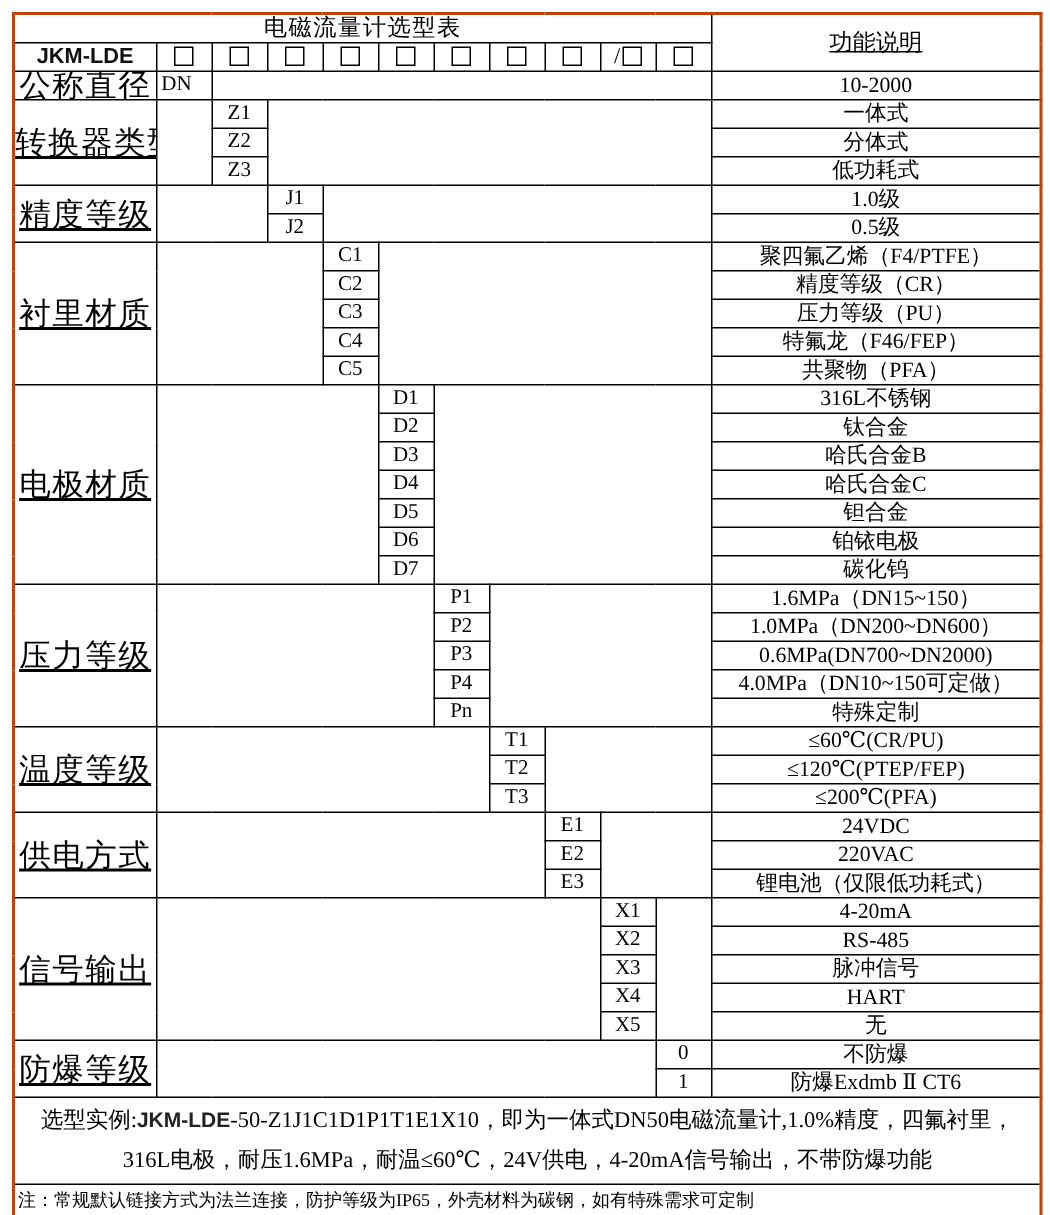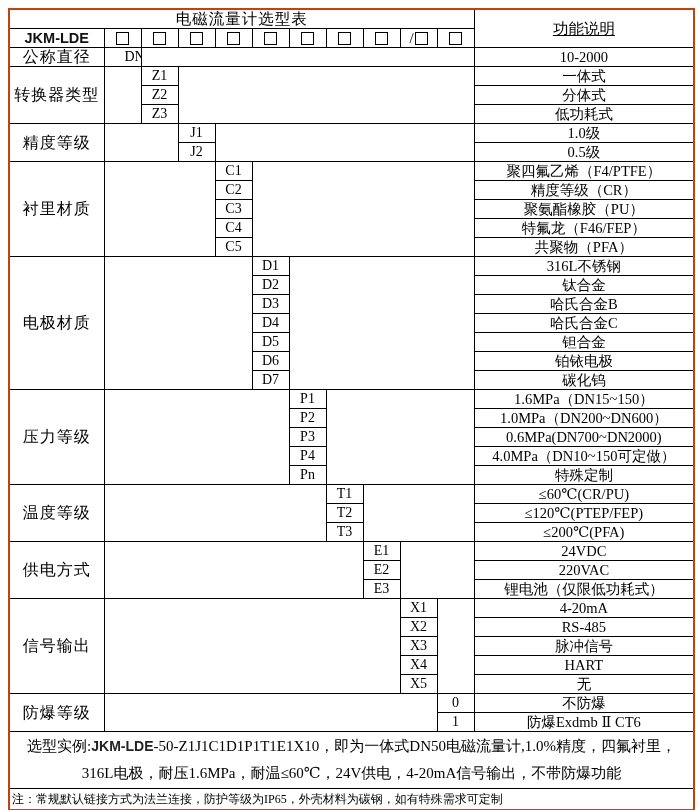--- a/index.html
+++ b/index.html
@@ -26,23 +26,23 @@
     overflow:hidden;
     white-space:nowrap;
   }
   tr{height:19px;}
   td.title-cell{font-size:15.5px;letter-spacing:1px;}
   td.func-header{font-size:15.5px;text-decoration:underline;}
   td.model-prefix{
     font-family:"Liberation Sans","DejaVu Sans",sans-serif;
     font-weight:bold;font-size:14.5px;color:#111;
   }
-  td.group-label{font-size:16px;letter-spacing:1px;}
+  td.group-label{font-size:21px;letter-spacing:1px;text-decoration:underline;}
   td.code-cell{font-size:14px;}
-  td.code-left{text-align:left;padding-left:20px;}
+  td.code-left{text-align:left;padding-left:3px;}
   td.desc-cell{font-size:14.5px;margin-top:33px;}
   span.chk{
     display:inline-block;width:11px;height:11px;
     border:1.5px solid #000;background:#fff;vertical-align:middle;
     margin-bottom:2px;
   }
   span.slash{font-size:15px;margin-right:1px;}
   tr.example-row{height:56px;}
   td.example-cell{
     font-size:15px;line-height:27px;text-align:center;
@@ -136,21 +136,21 @@
     <td class="code-cell">C1</td>
     <td colspan="6" rowspan="5"></td>
     <td class="desc-cell">聚四氟乙烯（F4/PTFE）</td>
   </tr>
   <tr>
     <td class="code-cell">C2</td>
     <td class="desc-cell">精度等级（CR）</td>
   </tr>
   <tr>
     <td class="code-cell">C3</td>
-    <td class="desc-cell">聚氨酯橡胶（PU）</td>
+    <td class="desc-cell">压力等级（PU）</td>
   </tr>
   <tr>
     <td class="code-cell">C4</td>
     <td class="desc-cell">特氟龙（F46/FEP）</td>
   </tr>
   <tr>
     <td class="code-cell">C5</td>
     <td class="desc-cell">共聚物（PFA）</td>
   </tr>
 

